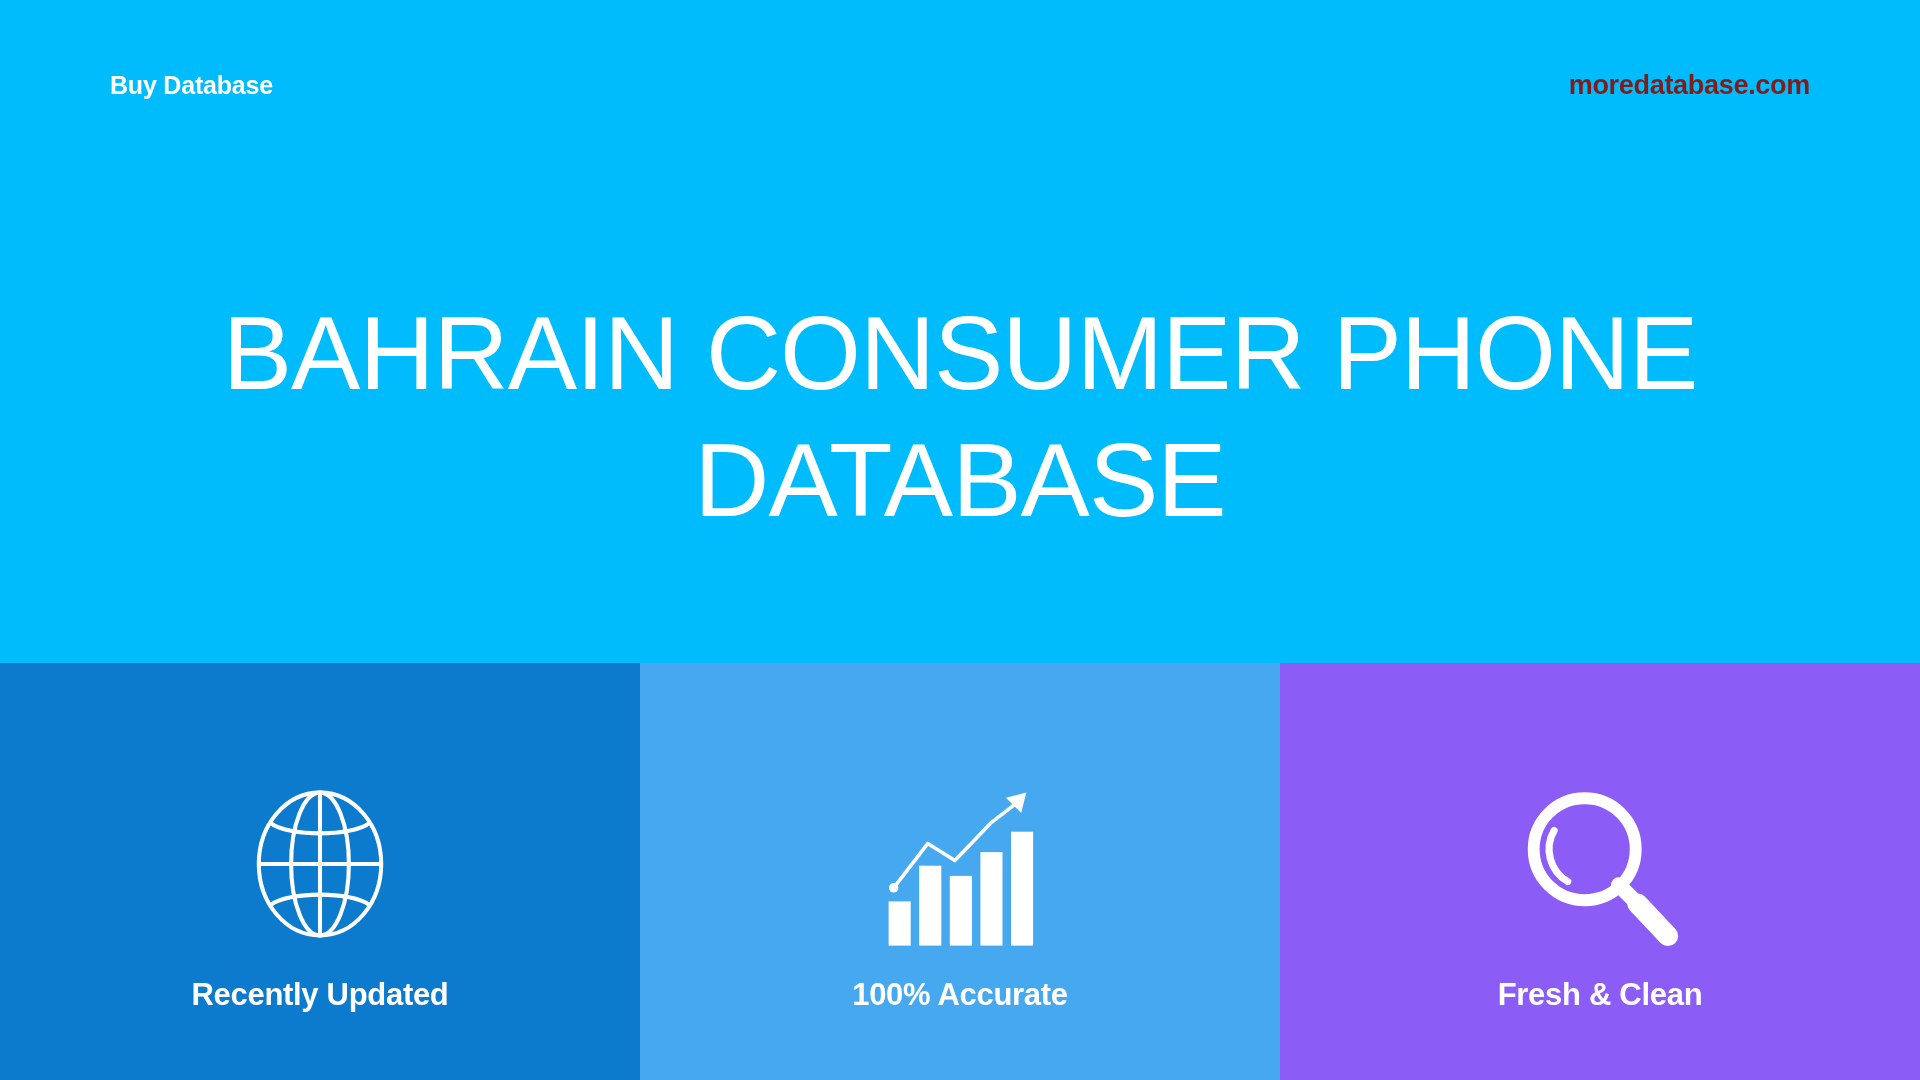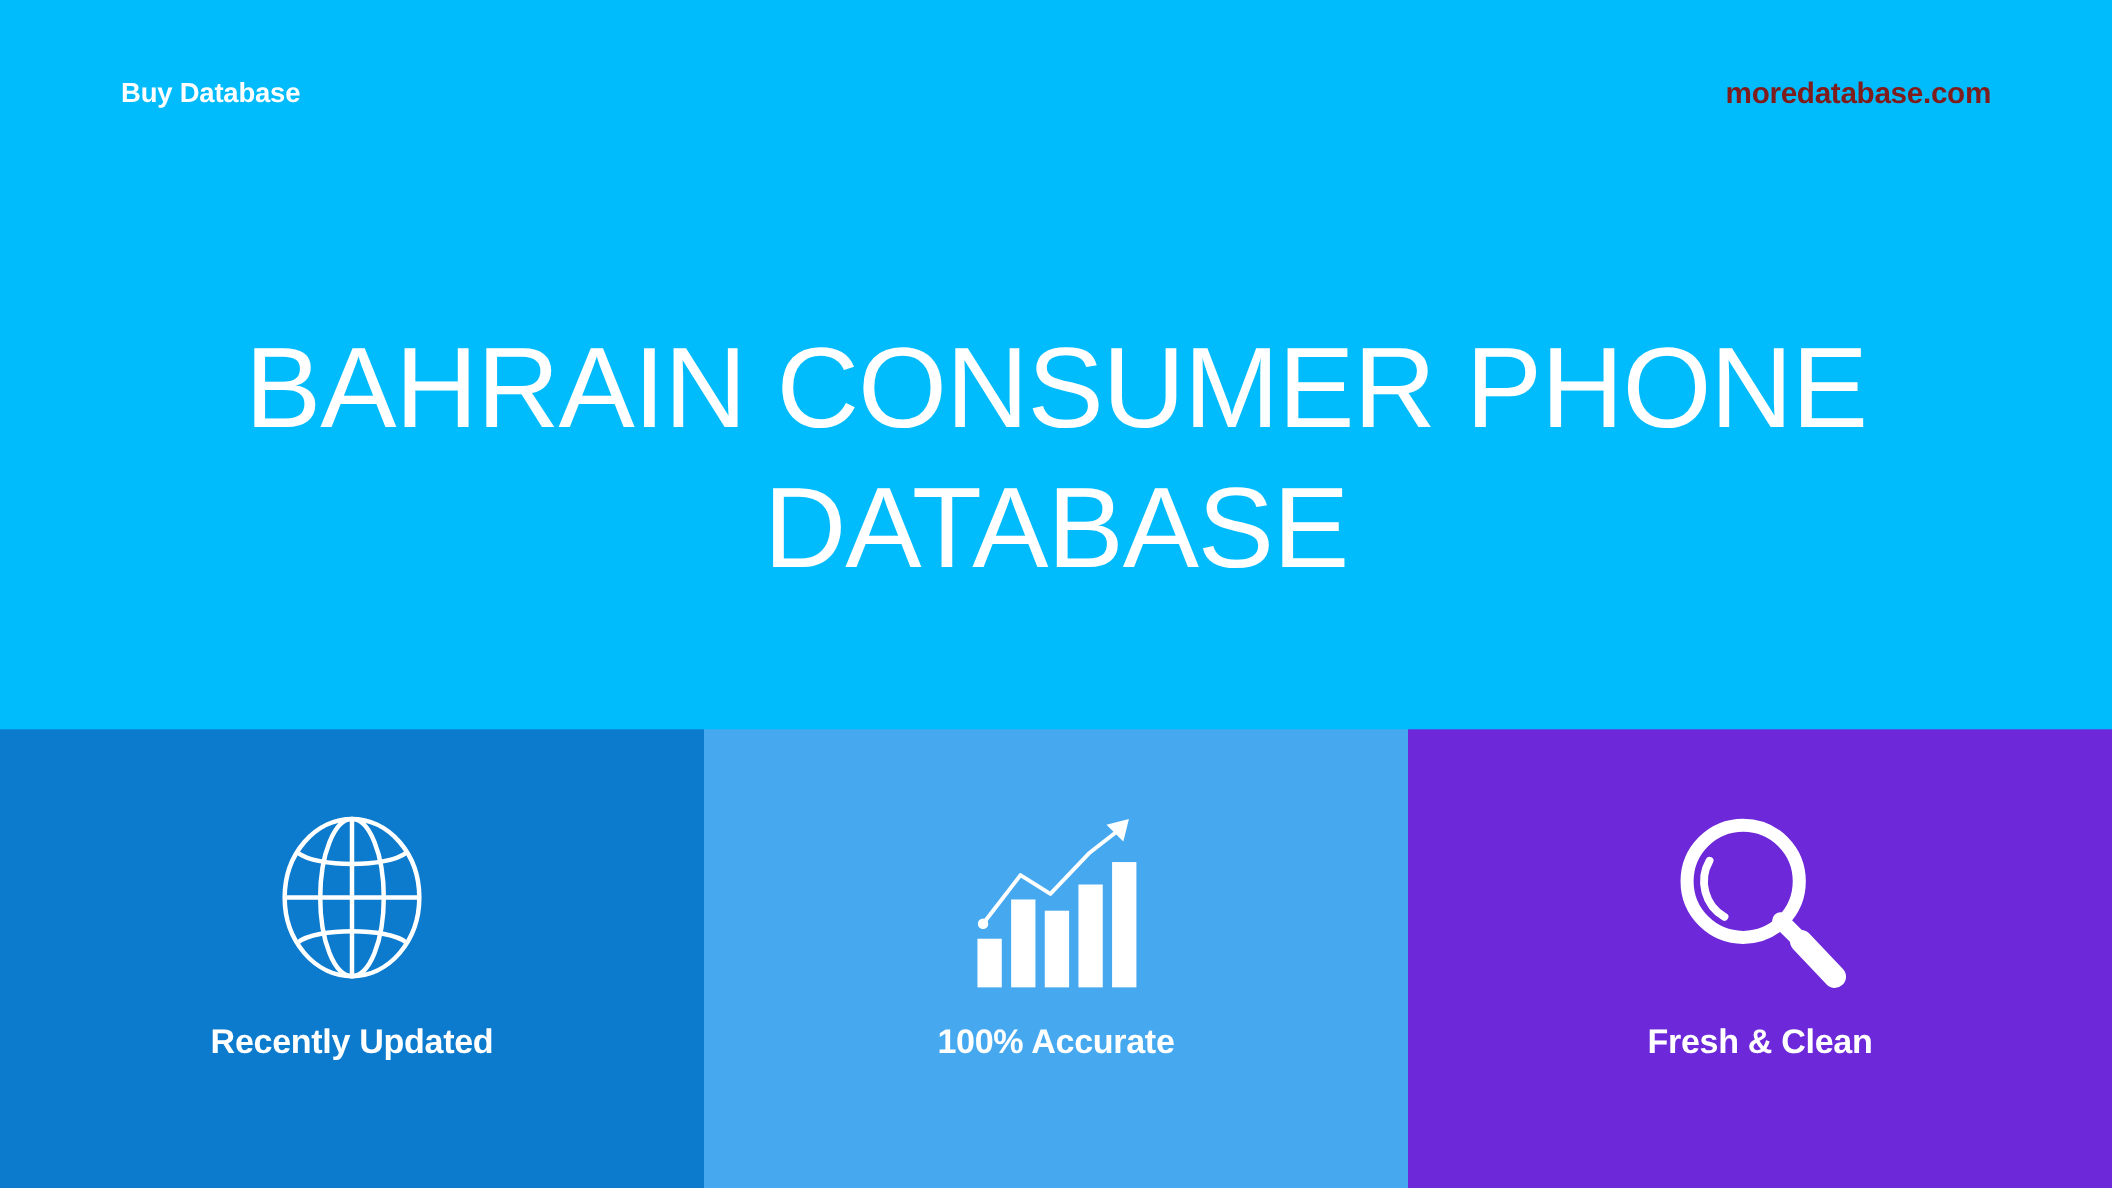--- a/index.html
+++ b/index.html
@@ -71,22 +71,22 @@
     top: 663px;
     width: 1920px;
     height: 417px;
     display: flex;
   }
   .feature {
     flex: 1 1 0;
     display: flex;
     flex-direction: column;
     align-items: center;
-    justify-content: flex-start;
-    padding-top: 68px;
+    justify-content: center;
+    padding-top: 49px;
   }
   .feature-icon {
     width: 170px;
     height: 170px;
     display: flex;
     align-items: center;
     justify-content: center;
   }
   .feature-icon svg { display: block; }
   .feature-label {
@@ -141,21 +141,21 @@
 
           <polyline points="11,64 31,38 47,48 68,26 86,12" stroke="#ffffff" stroke-width="2.1" stroke-linecap="round" stroke-linejoin="round" fill="none"></polyline>
           <circle cx="11" cy="64" r="2.8" fill="#ffffff"></circle>
 
           <path d="M77 11 L89 8 L86 20 Z" fill="#ffffff"></path>
         </svg>
       </div>
       <div class="feature-label">100% Accurate</div>
     </div>
 
-    <div class="feature" style="background: #6d28d9;">
+    <div class="feature" style="background: #8b5cf6;">
       <div class="feature-icon">
         <svg width="175" height="175" viewBox="0 0 100 100" fill="none" stroke="#ffffff" stroke-linecap="round">
           <circle cx="41" cy="41" r="30" stroke-width="7"></circle>
           <path d="M23 30 A22 22 0 0 0 31 60" stroke-width="4.2"></path>
           <line x1="61" y1="62" x2="70" y2="71" stroke-width="9"></line>
           <line x1="72" y1="73" x2="90" y2="92" stroke-width="12"></line>
         </svg>
       </div>
       <div class="feature-label">Fresh &amp; Clean</div>
     </div>

